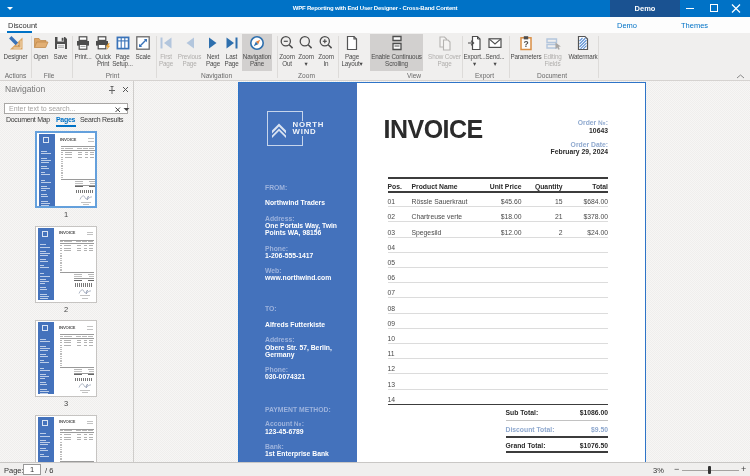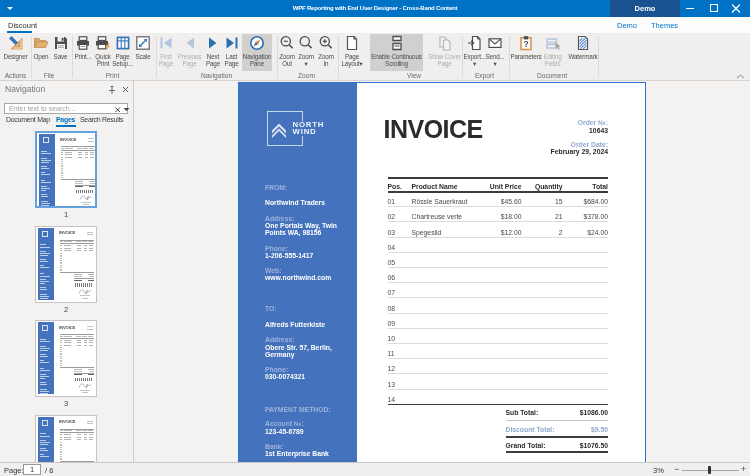--- a/index.html
+++ b/index.html
@@ -68,21 +68,21 @@
     </svg>
   <svg class="winbtn" style="left:730px" width="12" height="17">
       <path d="M2 4.5 L10 12.5 M10 4.5 L2 12.5" stroke="#fff" stroke-width="1.2"></path>
     </svg>
 </div>
 
 <div id="tabrow">
   <div class="ptab">Discount</div>
   <div class="underline"></div>
   <div class="link" style="left:617px">Demo</div>
-  <div class="link" style="left:651px">Themes</div>
+  <div class="link" style="left:681px">Themes</div>
 </div>
 
 <div id="ribbon">
 <div class="rbtn" style="left:-6.5px; width:44px;">
       <svg width="16" height="16" viewBox="0 0 16 16">
         <path d="M2 14.5 L14.5 14.5 L14.5 2.5 Z" fill="#d9a35f"></path>
         <path d="M5.5 13 L13 13 L13 5.5" fill="none" stroke="#f3ddc0" stroke-width="1"></path>
         <g transform="rotate(45 6.5 6.5)">
           <rect x="0.5" y="4.8" width="9.5" height="3.4" fill="#3a73b8"></rect>
           <path d="M10 4.8 l3.2 1.7 -3.2 1.7 z" fill="#e8c49a"></path>

